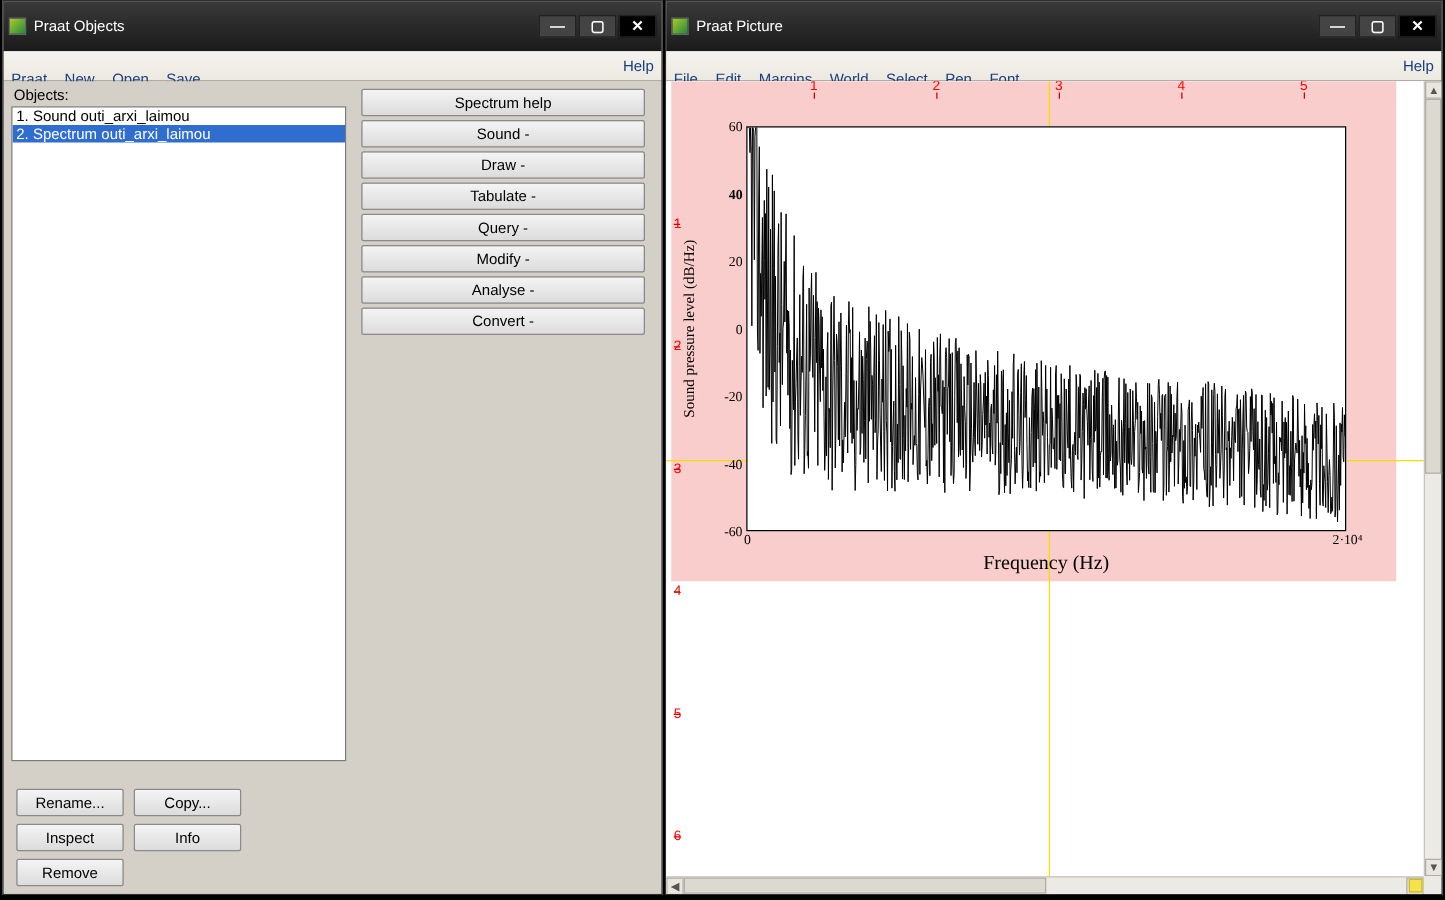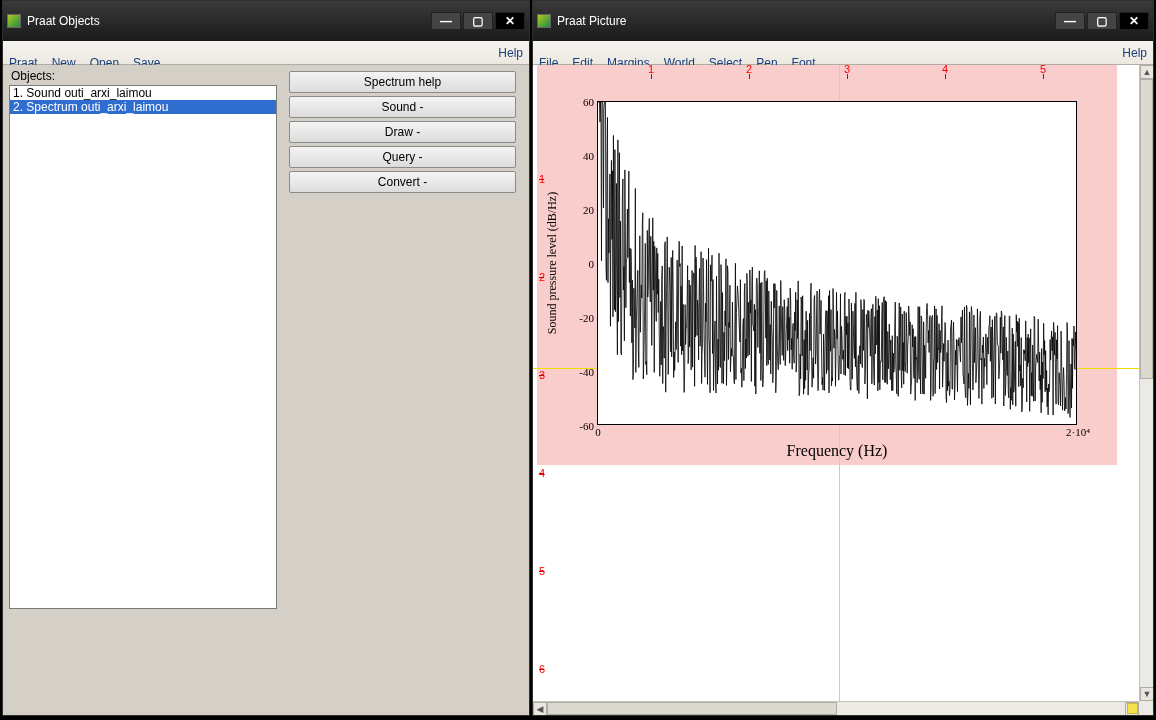--- a/index.html
+++ b/index.html
@@ -204,24 +204,34 @@
 
     <div class="obj-list" id="obj-list">
         <div class="item">1. Sound outi_arxi_laimou</div>
         <div class="item sel">2. Spectrum outi_arxi_laimou</div>
       </div>
 
     <div class="action-col" id="action-col">
         <button>Spectrum help</button>
         <button>Sound -</button>
         <button>Draw -</button>
+        <button>Tabulate -</button>
         <button>Query -</button>
+        <button>Modify -</button>
+        <button>Analyse -</button>
         <button>Convert -</button>
       </div>
 
+    <div class="bottom-btns">
+      <button>Rename...</button>
+      <button>Copy...</button>
+      <button>Inspect</button>
+      <button>Info</button>
+      <button class="remove">Remove</button>
+    </div>
   </div>
 </div>
 
 <div class="window" id="picture-win">
   <div class="titlebar">
     <div class="appicon"></div>
     <div class="title">Praat Picture</div>
     <div class="winbtns">
       <div class="winbtn">—</div>
       <div class="winbtn">▢</div>
@@ -277,21 +287,21 @@
         <svg class="spectrum" id="spectrum-svg" preserveAspectRatio="none" viewBox="0 0 480 324">
             <path d="M0.0 0.0 L0.5 0.0 L1.0 0.0 L1.5 0.0 L2.0 20.2 L2.5 0.0 L3.0 19.5 L3.5 159.7 L4.0 0.0 L4.5 0.0 L5.0 3.5 L5.5 106.5 L6.0 7.4 L6.5 0.0 L7.0 0.0 L7.5 0.0 L8.0 164.5 L8.5 179.4 L9.0 55.2 L9.5 15.5 L10.0 181.8 L10.5 117.4 L11.0 152.0 L11.5 111.3 L12.0 72.4 L12.5 225.6 L13.0 106.9 L13.5 58.7 L14.0 138.3 L14.5 69.3 L15.0 216.2 L15.5 33.6 L16.0 137.2 L16.5 209.2 L17.0 47.9 L17.5 211.0 L18.0 177.3 L18.5 81.9 L19.0 194.6 L19.5 254.3 L20.0 38.1 L20.5 220.9 L21.0 113.6 L21.5 51.0 L22.0 196.8 L22.5 119.8 L23.0 251.5 L23.5 254.5 L24.0 176.2 L24.5 96.4 L25.0 77.4 L25.5 189.2 L26.0 165.4 L26.5 240.3 L27.0 68.3 L27.5 142.5 L28.0 207.0 L28.5 161.6 L29.0 156.6 L29.5 107.8 L30.0 156.6 L30.5 115.6 L31.0 69.5 L31.5 181.6 L32.0 146.9 L32.5 215.5 L33.0 147.7 L33.5 160.6 L34.0 242.4 L34.5 179.2 L35.0 279.4 L35.5 275.2 L36.0 187.4 L36.5 206.1 L37.0 227.3 L37.5 87.0 L38.0 272.1 L38.5 220.7 L39.0 205.1 L39.5 184.0 L40.0 169.4 L40.5 248.4 L41.0 267.0 L41.5 192.5 L42.0 134.6 L42.5 231.7 L43.0 204.5 L43.5 184.1 L44.0 197.1 L44.5 122.2 L45.0 111.4 L45.5 278.7 L46.0 261.0 L46.5 231.9 L47.0 195.7 L47.5 142.3 L48.0 264.1 L48.5 260.7 L49.0 274.3 L49.5 129.2 L50.0 196.3 L50.5 185.0 L51.0 135.9 L51.5 117.2 L52.0 182.7 L52.5 201.2 L53.0 135.1 L53.5 186.1 L54.0 245.0 L54.5 168.9 L55.0 116.6 L55.5 189.3 L56.0 140.2 L56.5 272.1 L57.0 145.3 L57.5 158.8 L58.0 198.7 L58.5 220.7 L59.0 146.8 L59.5 193.4 L60.0 152.4 L60.5 211.8 L61.0 178.3 L61.5 232.3 L62.0 276.0 L62.5 259.5 L63.0 200.7 L63.5 264.4 L64.0 179.7 L64.5 165.0 L65.0 283.3 L65.5 225.9 L66.0 229.4 L66.5 257.8 L67.0 143.3 L67.5 140.6 L68.0 292.0 L68.5 214.4 L69.0 180.7 L69.5 135.8 L70.0 187.5 L70.5 274.1 L71.0 244.0 L71.5 166.3 L72.0 173.6 L72.5 192.2 L73.0 251.4 L73.5 156.4 L74.0 256.4 L74.5 197.4 L75.0 149.3 L75.5 191.8 L76.0 277.2 L76.5 251.5 L77.0 270.0 L77.5 248.1 L78.0 221.2 L78.5 249.1 L79.0 210.5 L79.5 159.1 L80.0 229.0 L80.5 262.0 L81.0 163.0 L81.5 140.1 L82.0 165.5 L82.5 162.7 L83.0 245.7 L83.5 185.3 L84.0 254.3 L84.5 144.8 L85.0 250.4 L85.5 203.6 L86.0 262.8 L86.5 292.2 L87.0 271.3 L87.5 203.9 L88.0 243.9 L88.5 226.3 L89.0 226.8 L89.5 201.0 L90.0 164.5 L90.5 263.2 L91.0 256.8 L91.5 179.1 L92.0 246.3 L92.5 184.2 L93.0 202.7 L93.5 269.6 L94.0 235.8 L94.5 169.5 L95.0 266.8 L95.5 186.7 L96.0 171.9 L96.5 173.1 L97.0 286.1 L97.5 144.3 L98.0 236.4 L98.5 156.1 L99.0 177.6 L99.5 234.9 L100.0 199.5 L100.5 206.7 L101.0 259.4 L101.5 195.9 L102.0 167.6 L102.5 245.7 L103.0 235.0 L103.5 150.6 L104.0 283.3 L104.5 253.0 L105.0 243.4 L105.5 157.0 L106.0 187.3 L106.5 231.0 L107.0 257.9 L107.5 276.9 L108.0 202.4 L108.5 221.1 L109.0 158.6 L109.5 244.9 L110.0 284.1 L110.5 219.2 L111.0 147.2 L111.5 235.8 L112.0 246.7 L112.5 292.6 L113.0 163.9 L113.5 180.4 L114.0 176.0 L114.5 154.1 L115.0 253.1 L115.5 178.6 L116.0 290.3 L116.5 256.8 L117.0 237.8 L117.5 220.3 L118.0 276.9 L118.5 292.8 L119.0 175.3 L119.5 253.1 L120.0 283.7 L120.5 238.7 L121.0 269.8 L121.5 152.2 L122.0 206.7 L122.5 266.8 L123.0 267.1 L123.5 163.6 L124.0 185.5 L124.5 283.0 L125.0 191.8 L125.5 250.3 L126.0 283.4 L126.5 231.8 L127.0 260.2 L127.5 210.2 L128.0 225.1 L128.5 157.8 L129.0 285.2 L129.5 253.7 L130.0 164.8 L130.5 170.9 L131.0 259.1 L131.5 222.0 L132.0 226.8 L132.5 184.4 L133.0 271.4 L133.5 255.8 L134.0 248.0 L134.5 255.9 L135.0 201.3 L135.5 254.4 L136.0 256.0 L136.5 280.0 L137.0 283.7 L137.5 215.0 L138.0 162.3 L138.5 279.3 L139.0 212.1 L139.5 199.9 L140.0 185.2 L140.5 191.0 L141.0 200.1 L141.5 215.4 L142.0 229.9 L142.5 241.5 L143.0 178.8 L143.5 272.5 L144.0 268.0 L144.5 287.0 L145.0 263.3 L145.5 224.6 L146.0 217.9 L146.5 280.3 L147.0 189.2 L147.5 182.6 L148.0 268.2 L148.5 238.5 L149.0 257.6 L149.5 172.5 L150.0 185.7 L150.5 255.8 L151.0 201.5 L151.5 238.8 L152.0 254.4 L152.5 169.0 L153.0 212.4 L153.5 199.1 L154.0 281.2 L154.5 182.8 L155.0 166.1 L155.5 224.2 L156.0 225.5 L156.5 230.4 L157.0 203.6 L157.5 286.0 L158.0 208.9 L158.5 293.9 L159.0 182.7 L159.5 177.2 L160.0 185.1 L160.5 247.0 L161.0 209.7 L161.5 208.3 L162.0 169.9 L162.5 252.9 L163.0 182.2 L163.5 280.2 L164.0 253.9 L164.5 181.2 L165.0 270.8 L165.5 286.7 L166.0 278.4 L166.5 216.3 L167.0 172.9 L167.5 169.6 L168.0 190.3 L168.5 237.6 L169.0 179.9 L169.5 265.3 L170.0 177.3 L170.5 256.1 L171.0 264.0 L171.5 190.2 L172.0 221.7 L172.5 259.6 L173.0 224.0 L173.5 273.7 L174.0 200.5 L174.5 227.0 L175.0 236.6 L175.5 282.5 L176.0 271.2 L176.5 183.0 L177.0 207.2 L177.5 182.6 L178.0 184.5 L178.5 292.6 L179.0 278.2 L179.5 189.6 L180.0 242.1 L180.5 261.8 L181.0 269.4 L181.5 249.6 L182.0 205.2 L182.5 251.2 L183.0 264.2 L183.5 179.6 L184.0 206.5 L184.5 235.2 L185.0 255.0 L185.5 205.9 L186.0 233.5 L186.5 260.1 L187.0 198.9 L187.5 208.8 L188.0 265.3 L188.5 255.5 L189.0 231.0 L189.5 221.0 L190.0 205.8 L190.5 250.1 L191.0 197.1 L191.5 239.5 L192.0 216.4 L192.5 262.8 L193.0 187.3 L193.5 199.7 L194.0 249.4 L194.5 237.9 L195.0 268.9 L195.5 226.4 L196.0 222.7 L196.5 255.9 L197.0 262.8 L197.5 211.2 L198.0 230.2 L198.5 191.5 L199.0 271.8 L199.5 260.4 L200.0 199.0 L200.5 238.0 L201.0 180.0 L201.5 236.0 L202.0 295.6 L202.5 291.9 L203.0 253.7 L203.5 278.6 L204.0 196.2 L204.5 203.6 L205.0 255.5 L205.5 195.0 L206.0 270.2 L206.5 294.0 L207.0 239.1 L207.5 288.4 L208.0 229.7 L208.5 280.1 L209.0 210.5 L209.5 246.2 L210.0 269.8 L210.5 219.7 L211.0 294.9 L211.5 275.8 L212.0 267.5 L212.5 212.7 L213.0 250.2 L213.5 191.0 L214.0 182.2 L214.5 260.0 L215.0 286.9 L215.5 269.6 L216.0 257.3 L216.5 277.9 L217.0 198.4 L217.5 194.7 L218.0 231.2 L218.5 263.7 L219.0 252.7 L219.5 213.4 L220.0 190.2 L220.5 269.8 L221.0 290.4 L221.5 271.6 L222.0 198.9 L222.5 188.3 L223.0 233.5 L223.5 219.7 L224.0 199.7 L224.5 255.3 L225.0 284.5 L225.5 277.1 L226.0 289.9 L226.5 233.6 L227.0 260.7 L227.5 290.2 L228.0 245.5 L228.5 216.6 L229.0 209.8 L229.5 273.3 L230.0 210.2 L230.5 226.4 L231.0 270.1 L231.5 194.9 L232.0 292.7 L232.5 189.7 L233.0 235.6 L233.5 250.8 L234.0 208.9 L234.5 285.6 L235.0 277.2 L235.5 280.7 L236.0 187.7 L236.5 214.3 L237.0 247.8 L237.5 228.9 L238.0 238.1 L238.5 286.0 L239.0 251.8 L239.5 191.5 L240.0 238.3 L240.5 210.5 L241.0 249.4 L241.5 279.8 L242.0 279.6 L242.5 255.3 L243.0 254.2 L243.5 193.0 L244.0 273.7 L244.5 225.8 L245.0 235.0 L245.5 258.7 L246.0 258.7 L246.5 249.7 L247.0 274.5 L247.5 197.5 L248.0 191.6 L248.5 275.2 L249.0 215.7 L249.5 234.2 L250.0 215.6 L250.5 267.4 L251.0 222.3 L251.5 268.4 L252.0 198.2 L252.5 219.8 L253.0 279.0 L253.5 289.6 L254.0 290.0 L254.5 202.3 L255.0 278.3 L255.5 278.9 L256.0 210.5 L256.5 228.2 L257.0 250.0 L257.5 258.0 L258.0 202.6 L258.5 266.4 L259.0 191.5 L259.5 264.3 L260.0 283.1 L260.5 290.3 L261.0 260.2 L261.5 255.1 L262.0 293.3 L262.5 253.3 L263.0 245.3 L263.5 263.6 L264.0 198.9 L264.5 209.0 L265.0 264.2 L265.5 267.3 L266.0 208.8 L266.5 250.0 L267.0 198.6 L267.5 199.9 L268.0 283.8 L268.5 270.2 L269.0 244.8 L269.5 213.7 L270.0 223.0 L270.5 298.7 L271.0 209.4 L271.5 226.7 L272.0 210.4 L272.5 226.1 L273.0 236.5 L273.5 255.8 L274.0 219.2 L274.5 208.0 L275.0 283.6 L275.5 251.1 L276.0 203.6 L276.5 249.6 L277.0 277.2 L277.5 284.9 L278.0 215.9 L278.5 253.4 L279.0 195.4 L279.5 244.4 L280.0 241.7 L280.5 209.3 L281.0 290.7 L281.5 197.9 L282.0 282.2 L282.5 204.9 L283.0 289.5 L283.5 264.2 L284.0 260.5 L284.5 261.0 L285.0 217.2 L285.5 201.8 L286.0 279.6 L286.5 202.7 L287.0 196.3 L287.5 196.0 L288.0 282.1 L288.5 199.7 L289.0 282.3 L289.5 200.9 L290.0 273.5 L290.5 284.0 L291.0 231.0 L291.5 268.5 L292.0 262.6 L292.5 223.4 L293.0 246.4 L293.5 279.4 L294.0 239.4 L294.5 268.2 L295.0 290.6 L295.5 235.2 L296.0 290.2 L296.5 252.6 L297.0 271.9 L297.5 268.9 L298.0 226.6 L298.5 201.4 L299.0 265.2 L299.5 273.3 L300.0 293.6 L300.5 235.7 L301.0 244.8 L301.5 296.1 L302.0 241.3 L302.5 202.2 L303.0 269.9 L303.5 238.4 L304.0 206.2 L304.5 275.8 L305.0 287.7 L305.5 213.3 L306.0 270.4 L306.5 241.9 L307.0 284.0 L307.5 210.5 L308.0 265.7 L308.5 271.3 L309.0 260.3 L309.5 211.9 L310.0 235.9 L310.5 272.9 L311.0 244.8 L311.5 238.1 L312.0 205.3 L312.5 217.5 L313.0 234.9 L313.5 221.3 L314.0 293.9 L314.5 286.4 L315.0 277.7 L315.5 224.1 L316.0 246.4 L316.5 228.2 L317.0 275.0 L317.5 278.2 L318.0 236.3 L318.5 300.3 L319.0 235.9 L319.5 258.9 L320.0 257.2 L320.5 282.5 L321.0 253.1 L321.5 205.8 L322.0 272.1 L322.5 279.0 L323.0 206.1 L323.5 264.8 L324.0 293.7 L324.5 215.2 L325.0 217.8 L325.5 254.4 L326.0 292.9 L326.5 293.8 L327.0 221.2 L327.5 293.9 L328.0 244.5 L328.5 253.6 L329.0 278.0 L329.5 232.5 L330.0 206.7 L330.5 202.7 L331.0 215.1 L331.5 242.4 L332.0 230.0 L332.5 252.0 L333.0 215.9 L333.5 214.9 L334.0 300.3 L334.5 289.0 L335.0 217.1 L335.5 215.6 L336.0 214.7 L336.5 296.1 L337.0 261.5 L337.5 256.9 L338.0 205.2 L338.5 293.5 L339.0 271.1 L339.5 208.1 L340.0 269.1 L340.5 214.7 L341.0 262.1 L341.5 247.7 L342.0 249.0 L342.5 223.1 L343.0 288.8 L343.5 229.9 L344.0 252.1 L344.5 248.2 L345.0 216.7 L345.5 205.1 L346.0 286.9 L346.5 268.7 L347.0 243.0 L347.5 260.9 L348.0 241.9 L348.5 221.9 L349.0 229.5 L349.5 297.0 L350.0 302.5 L350.5 252.0 L351.0 290.4 L351.5 239.6 L352.0 285.9 L352.5 281.2 L353.0 295.3 L353.5 289.0 L354.0 227.2 L354.5 224.5 L355.0 219.3 L355.5 288.8 L356.0 289.0 L356.5 237.0 L357.0 221.3 L357.5 244.0 L358.0 299.9 L358.5 286.1 L359.0 249.9 L359.5 264.6 L360.0 238.8 L360.5 264.5 L361.0 291.4 L361.5 239.5 L362.0 245.6 L362.5 237.1 L363.0 246.0 L363.5 252.2 L364.0 261.5 L364.5 216.3 L365.0 242.2 L365.5 221.7 L366.0 209.3 L366.5 274.4 L367.0 277.3 L367.5 283.7 L368.0 206.2 L368.5 285.6 L369.0 296.7 L369.5 297.6 L370.0 204.6 L370.5 206.5 L371.0 305.3 L371.5 294.4 L372.0 273.1 L372.5 288.1 L373.0 211.2 L373.5 253.3 L374.0 304.6 L374.5 214.9 L375.0 205.8 L375.5 212.5 L376.0 263.3 L376.5 289.7 L377.0 271.4 L377.5 214.4 L378.0 262.2 L378.5 238.5 L379.0 227.1 L379.5 282.4 L380.0 272.6 L380.5 259.5 L381.0 208.1 L381.5 231.8 L382.0 269.8 L382.5 298.3 L383.0 274.8 L383.5 216.4 L384.0 210.6 L384.5 259.5 L385.0 257.8 L385.5 304.0 L386.0 244.6 L386.5 252.2 L387.0 236.4 L387.5 288.2 L388.0 257.9 L388.5 266.3 L389.0 248.7 L389.5 233.3 L390.0 251.9 L390.5 284.4 L391.0 236.7 L391.5 251.7 L392.0 253.7 L392.5 226.5 L393.0 224.0 L393.5 215.0 L394.0 260.9 L394.5 227.0 L395.0 226.4 L395.5 298.2 L396.0 219.1 L396.5 246.4 L397.0 297.0 L397.5 258.7 L398.0 233.3 L398.5 215.6 L399.0 303.9 L399.5 245.4 L400.0 212.1 L400.5 213.7 L401.0 241.1 L401.5 244.8 L402.0 245.5 L402.5 278.6 L403.0 272.2 L403.5 258.2 L404.0 216.6 L404.5 252.8 L405.0 210.3 L405.5 213.0 L406.0 244.7 L406.5 259.4 L407.0 226.3 L407.5 305.9 L408.0 264.5 L408.5 214.9 L409.0 295.4 L409.5 283.6 L410.0 236.8 L410.5 271.4 L411.0 275.3 L411.5 250.7 L412.0 291.8 L412.5 297.7 L413.0 215.2 L413.5 215.8 L414.0 309.2 L414.5 287.5 L415.0 300.2 L415.5 268.4 L416.0 227.5 L416.5 304.7 L417.0 233.5 L417.5 292.0 L418.0 287.4 L418.5 262.3 L419.0 240.8 L419.5 306.1 L420.0 214.0 L420.5 231.3 L421.0 220.4 L421.5 246.0 L422.0 222.0 L422.5 286.5 L423.0 217.5 L423.5 270.7 L424.0 264.6 L424.5 285.7 L425.0 237.1 L425.5 311.8 L426.0 310.0 L426.5 278.0 L427.0 287.6 L427.5 249.2 L428.0 253.1 L428.5 249.9 L429.0 260.3 L429.5 220.2 L430.0 256.5 L430.5 301.8 L431.0 237.0 L431.5 266.1 L432.0 233.5 L432.5 262.3 L433.0 237.4 L433.5 311.2 L434.0 254.8 L434.5 228.2 L435.0 295.6 L435.5 272.3 L436.0 296.1 L436.5 244.5 L437.0 273.6 L437.5 301.1 L438.0 215.7 L438.5 217.3 L439.0 300.8 L439.5 266.8 L440.0 260.2 L440.5 254.0 L441.0 257.6 L441.5 262.1 L442.0 218.5 L442.5 246.0 L443.0 280.8 L443.5 251.8 L444.0 289.4 L444.5 274.9 L445.0 312.8 L445.5 248.1 L446.0 302.2 L446.5 261.6 L447.0 278.2 L447.5 222.7 L448.0 254.4 L448.5 240.1 L449.0 291.6 L449.5 250.2 L450.0 289.9 L450.5 270.2 L451.0 306.6 L451.5 287.9 L452.0 314.8 L452.5 283.7 L453.0 291.5 L453.5 285.7 L454.0 239.1 L454.5 259.8 L455.0 240.3 L455.5 230.4 L456.0 250.2 L456.5 236.3 L457.0 315.0 L457.5 221.7 L458.0 232.5 L458.5 254.7 L459.0 231.8 L459.5 286.5 L460.0 304.1 L460.5 239.3 L461.0 258.5 L461.5 225.1 L462.0 301.8 L462.5 304.7 L463.0 272.3 L463.5 279.7 L464.0 285.4 L464.5 305.9 L465.0 230.5 L465.5 258.1 L466.0 285.1 L466.5 310.0 L467.0 280.3 L467.5 267.3 L468.0 280.4 L468.5 310.9 L469.0 309.8 L469.5 297.5 L470.0 308.9 L470.5 273.3 L471.0 221.9 L471.5 233.4 L472.0 313.6 L472.5 307.8 L473.0 240.1 L473.5 291.2 L474.0 317.4 L474.5 288.0 L475.0 263.6 L475.5 308.0 L476.0 237.8 L476.5 288.1 L477.0 238.8 L477.5 245.2 L478.0 225.4 L478.5 265.5 L479.0 269.1 L479.5 231.3 L480.0 248.7" stroke="#000" fill="none" stroke-width="0.8"></path>
           </svg>
         <div class="y-label">Sound pressure level (dB/Hz)</div>
         <div class="x-label">Frequency (Hz)</div>
       <div class="y-tick" style="top: 324px;">-60</div>
           <div class="y-tick" style="top: 270px;">-40</div>
           <div class="y-tick" style="top: 216px;">-20</div>
           <div class="y-tick" style="top: 162px;">0</div>
           <div class="y-tick" style="top: 108px;">20</div>
-          <div class="y-tick" style="top: 54px;">40</div>
+          <div class="y-tick" style="top: 54px; font-weight: bold;">40</div>
           <div class="y-tick" style="top: 0px;">60</div>
           <div class="x-tick" style="left: 0px;">0</div>
           <div class="x-tick" style="left: 480px;">2·10⁴</div>
         </div>
     </div>
 
     <div class="scrollbar-v">
       <div class="sb-btn" style="top:0">▲</div>
       <div class="sb-thumb" style="top:14px;left:0;right:0;height:300px"></div>
       <div class="sb-btn" style="bottom:0">▼</div>

